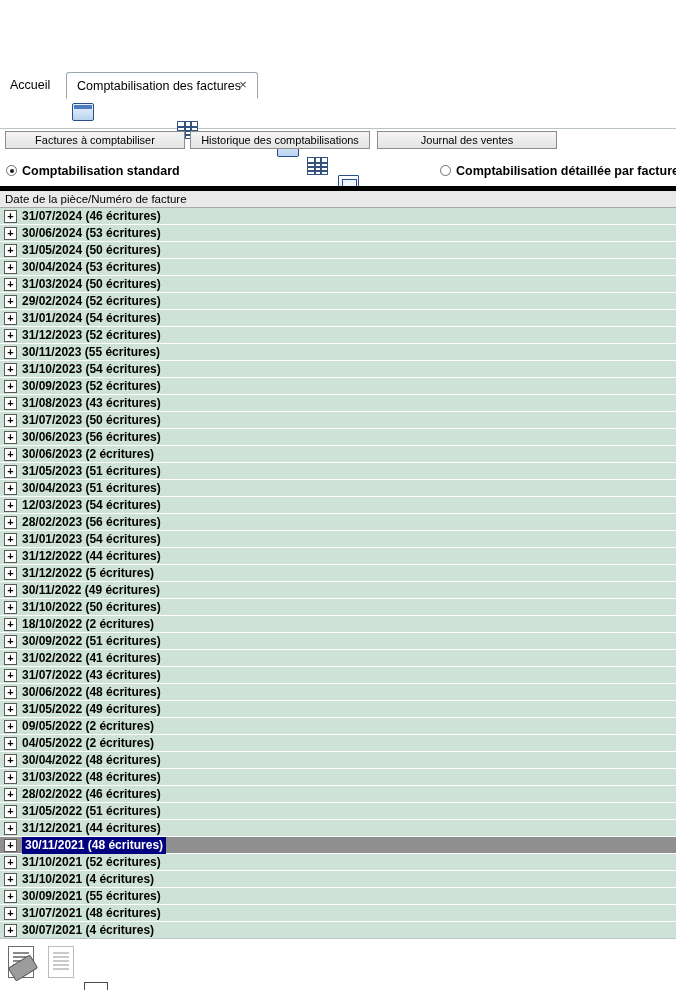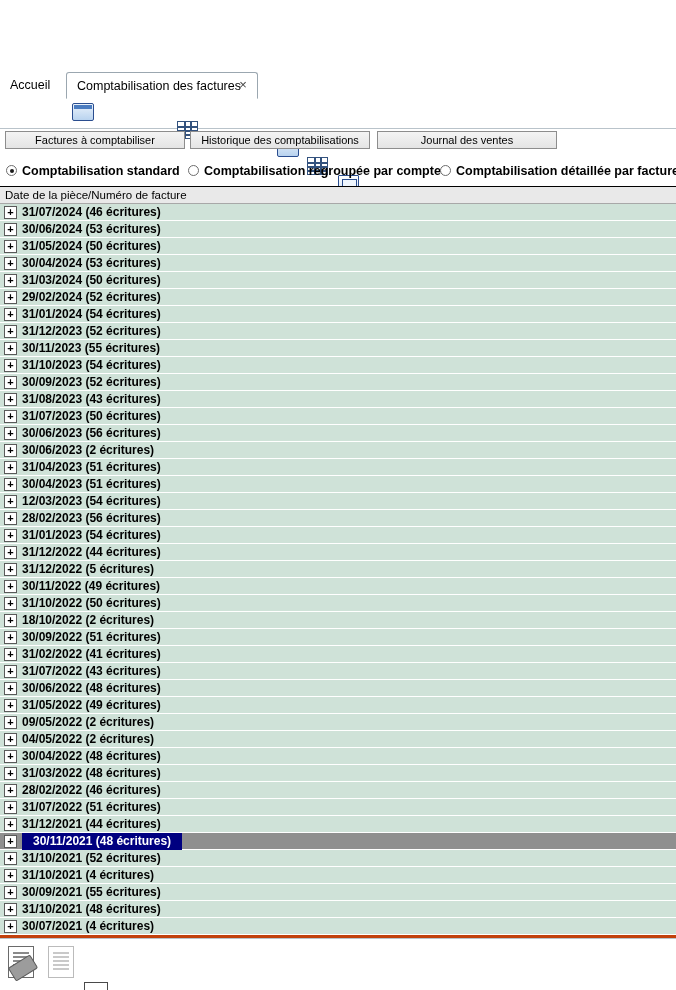--- a/index.html
+++ b/index.html
@@ -208,21 +208,21 @@
     border-radius: 50%;
     background: #1a1a1a;
   }
 
   
   .grid {
     position: absolute;
     left: 0; top: 186px;
     width: 676px;
     height: 752px;
-    border-top: 1px solid #000000;
+    border-top: 5px solid #000000;
     box-sizing: border-box;
     background: #c2410c;
     overflow: hidden;
   }
   .grid-header {
     height: 17px;
     line-height: 17px;
     background: #e9e9e9;
     border-bottom: 1px solid #a8a8a8;
     font-size: 11.5px;
@@ -263,21 +263,21 @@
     box-sizing: border-box;
     flex: 0 0 auto;
     cursor: pointer;
   }
   .row .label {
     white-space: nowrap;
   }
   .row.sel .label {
     background: #000080;
     color: #ffffff;
-    padding: 0 11px;
+    padding: 0 3px;
   }
 
   
   .bottombar {
     position: absolute;
     left: 0; top: 938px;
     width: 676px;
     height: 52px;
     background: #ffffff;
     border-top: 1px solid #b9c3ca;
@@ -355,23 +355,20 @@
   </div>
   <div class="btn" style="left:377px;width:180px;">
     <span>Journal des ventes</span>
   </div>
 </div>
 
 <div class="radiorow">
   <label class="radio-item" style="left:6px;">
     <span class="radio-dot on"></span><span>Comptabilisation standard</span>
   </label>
-  <label class="radio-item" style="left:188px;">
-    <span class="radio-dot"></span><span>Comptabilisation regroupée par compte</span>
-  </label>
   <label class="radio-item" style="left:440px;">
     <span class="radio-dot"></span><span>Comptabilisation détaillée par facture</span>
   </label>
 </div>
 
 <div class="grid">
   <div class="grid-header">Date de la pièce/Numéro de facture</div>
   <div class="grid-body" id="grid-body">
       <div class="row">
         <span class="expander">+</span>
@@ -428,21 +425,21 @@
       <div class="row">
         <span class="expander">+</span>
         <span class="label">30/06/2023  (56 écritures)</span>
       </div>
       <div class="row">
         <span class="expander">+</span>
         <span class="label">30/06/2023  (2 écritures)</span>
       </div>
       <div class="row">
         <span class="expander">+</span>
-        <span class="label">31/04/2023  (51 écritures)</span>
+        <span class="label">31/05/2023  (51 écritures)</span>
       </div>
       <div class="row">
         <span class="expander">+</span>
         <span class="label">30/04/2023  (51 écritures)</span>
       </div>
       <div class="row">
         <span class="expander">+</span>
         <span class="label">12/03/2023  (54 écritures)</span>
       </div>
       <div class="row">
@@ -508,21 +505,21 @@
       <div class="row">
         <span class="expander">+</span>
         <span class="label">31/03/2022  (48 écritures)</span>
       </div>
       <div class="row">
         <span class="expander">+</span>
         <span class="label">28/02/2022  (46 écritures)</span>
       </div>
       <div class="row">
         <span class="expander">+</span>
-        <span class="label">31/07/2022  (51 écritures)</span>
+        <span class="label">31/05/2022  (51 écritures)</span>
       </div>
       <div class="row">
         <span class="expander">+</span>
         <span class="label">31/12/2021  (44 écritures)</span>
       </div>
       <div class="row sel">
         <span class="expander">+</span>
         <span class="label">30/11/2021  (48 écritures)</span>
       </div>
       <div class="row">
@@ -532,21 +529,21 @@
       <div class="row">
         <span class="expander">+</span>
         <span class="label">31/10/2021  (4 écritures)</span>
       </div>
       <div class="row">
         <span class="expander">+</span>
         <span class="label">30/09/2021  (55 écritures)</span>
       </div>
       <div class="row">
         <span class="expander">+</span>
-        <span class="label">31/10/2021  (48 écritures)</span>
+        <span class="label">31/07/2021  (48 écritures)</span>
       </div>
       <div class="row">
         <span class="expander">+</span>
         <span class="label">30/07/2021  (4 écritures)</span>
       </div>
     </div>
 </div>
 
 <div class="bottombar">
   <div class="bb-icon" style="left:8px;width:28px;height:34px;position:absolute;">

